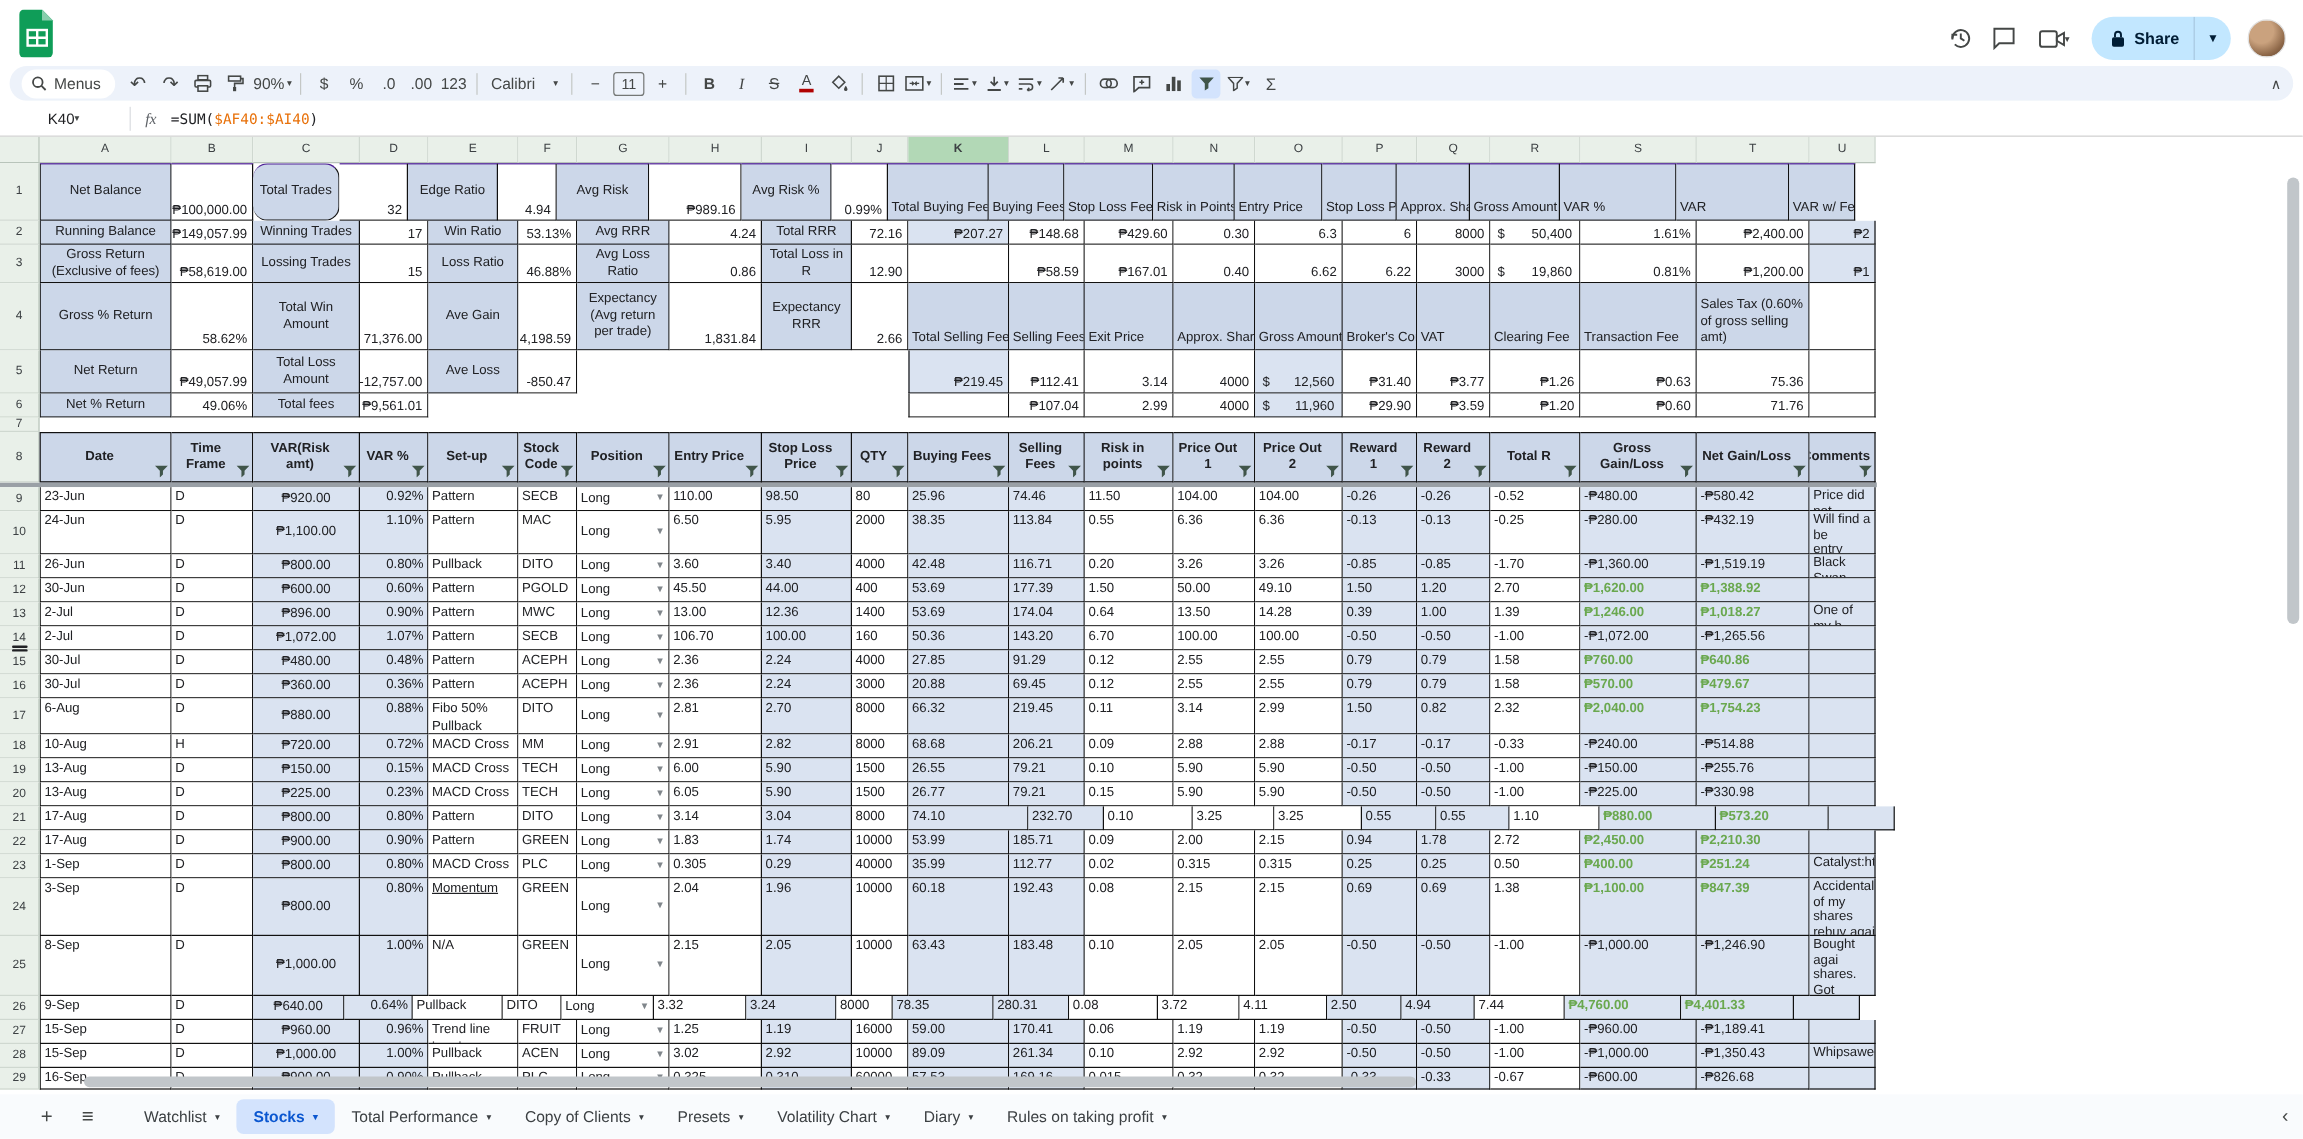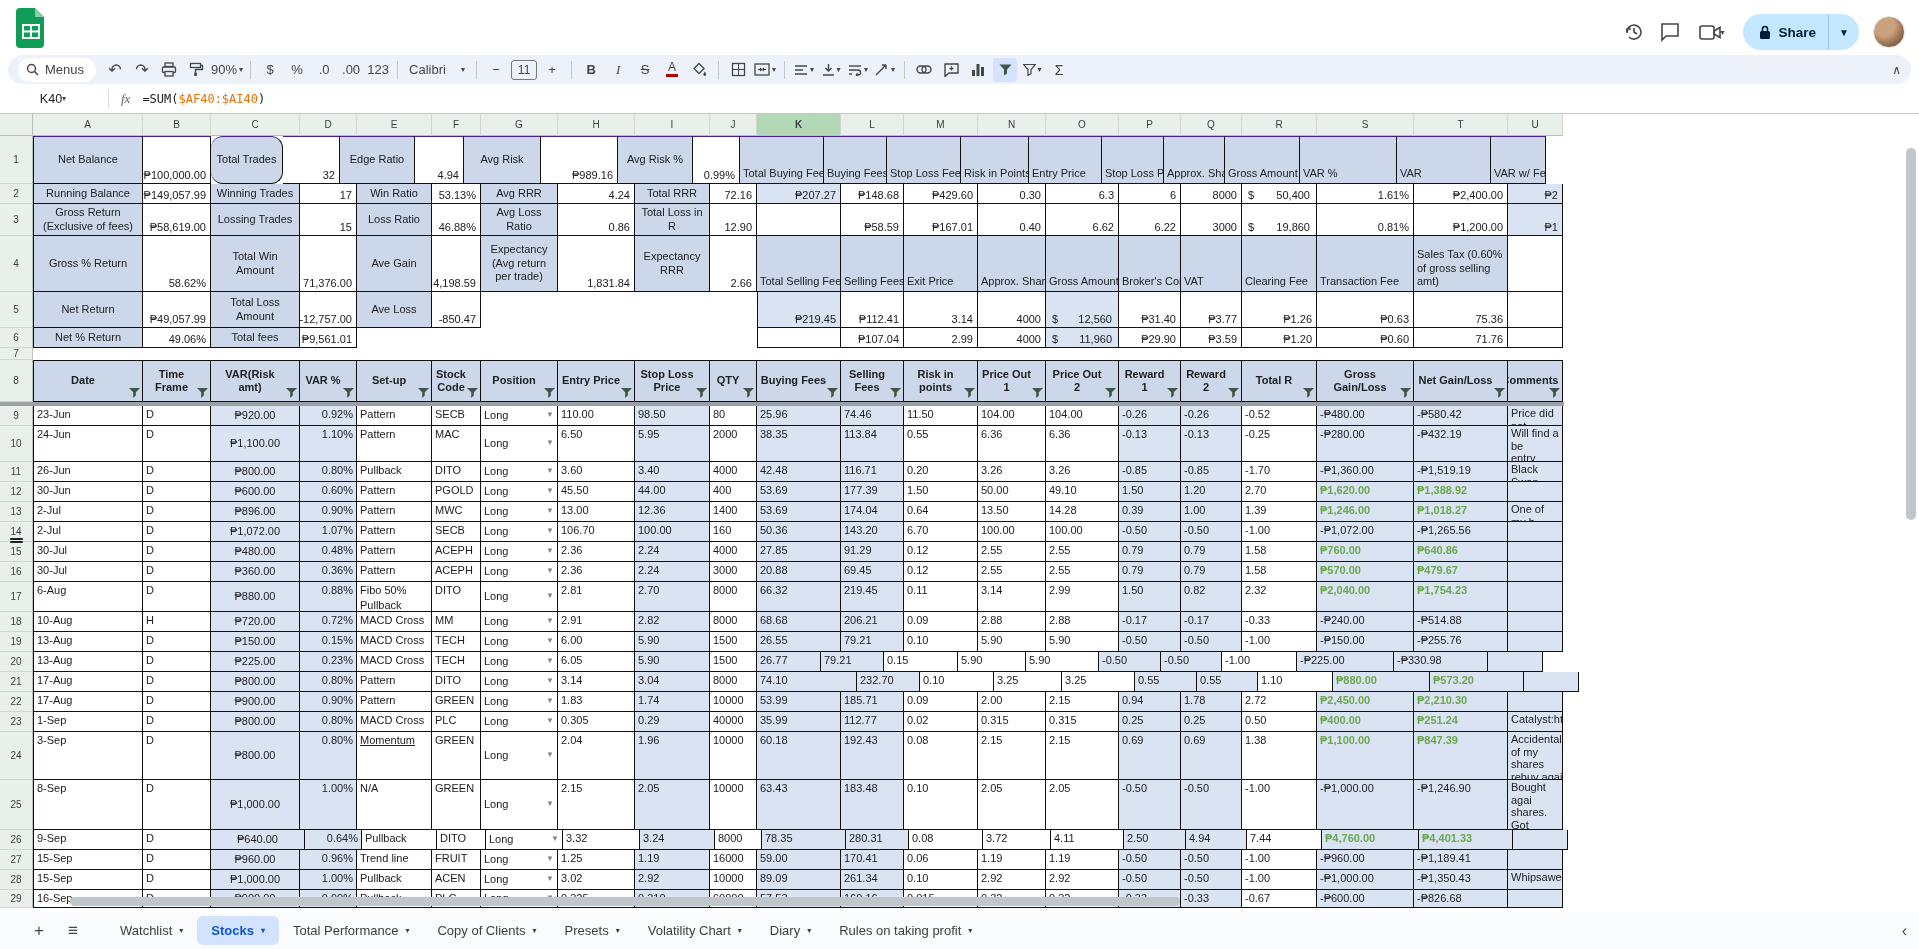--- a/index.html
+++ b/index.html
@@ -956,21 +956,21 @@
           <div class="td bluecol rt" style="width: 57px;">0.23%</div>
           <div class="td wrapok" style="width: 75px;">MACD Cross</div>
           <div class="td" style="width: 49px;">TECH</div>
           <div class="td pos" style="width: 77px;">
             <span>Long</span>
             <span class="posarrow">▼</span>
           </div>
           <div class="td" style="width: 77px;">6.05</div>
           <div class="td bluecol" style="width: 75px;">5.90</div>
           <div class="td" style="width: 47px;">1500</div>
-          <div class="td bluecol" style="width: 64px;">26.77</div>
+          <div class="td bluecol" style="width: 84px;">26.77</div>
           <div class="td bluecol" style="width: 63px;">79.21</div>
           <div class="td" style="width: 74px;">0.15</div>
           <div class="td" style="width: 68px;">5.90</div>
           <div class="td" style="width: 73px;">5.90</div>
           <div class="td bluecol" style="width: 62px;">-0.50</div>
           <div class="td bluecol" style="width: 61px;">-0.50</div>
           <div class="td" style="width: 75px;">-1.00</div>
           <div class="td bluecol" style="width: 97px;">-₱225.00</div>
           <div class="td bluecol" style="width: 94px;">-₱330.98</div>
           <div class="td bluecol cm" style="width: 55px;"></div>
@@ -1111,21 +1111,21 @@
           <div class="td bluecol" style="width: 97px;">-₱1,000.00</div>
           <div class="td bluecol" style="width: 94px;">-₱1,246.90</div>
           <div class="td bluecol cm" style="width: 55px;">Bought agai
 shares.
 Got stopped</div>
         </div>
         <div class="grow" style="height: 20px;">
           <div class="rowhdr">26</div>
           <div class="td bl1" style="width: 110px;">9-Sep</div>
           <div class="td" style="width: 68px;">D</div>
-          <div class="td bluecol ctr" style="width: 94px;">₱640.00</div>
+          <div class="td bluecol ctr" style="width: 76px;">₱640.00</div>
           <div class="td bluecol rt" style="width: 57px;">0.64%</div>
           <div class="td wrapok" style="width: 75px;">Pullback</div>
           <div class="td" style="width: 49px;">DITO</div>
           <div class="td pos" style="width: 77px;">
             <span>Long</span>
             <span class="posarrow">▼</span>
           </div>
           <div class="td" style="width: 77px;">3.32</div>
           <div class="td bluecol" style="width: 75px;">3.24</div>
           <div class="td" style="width: 47px;">8000</div>

